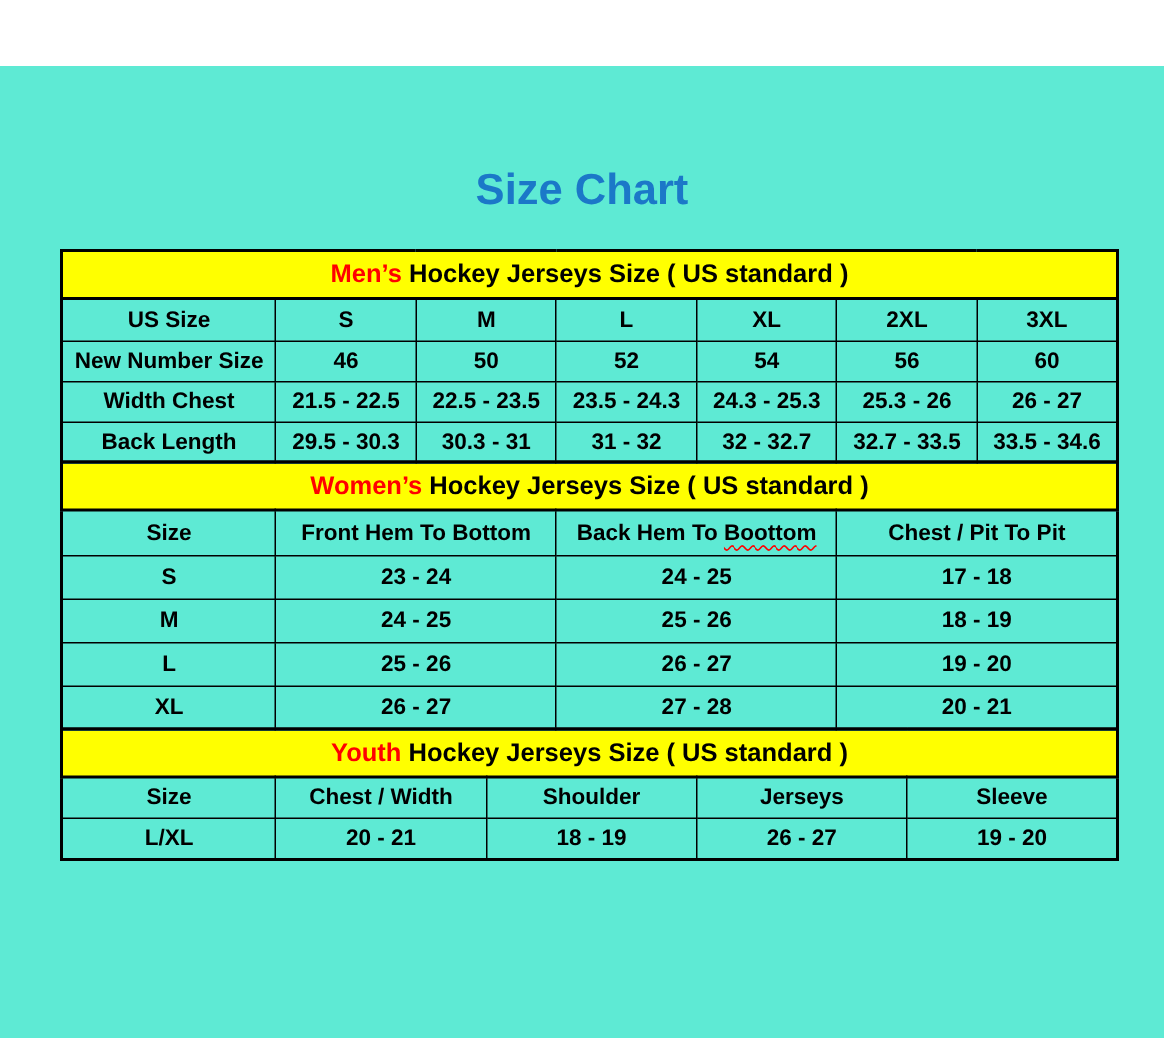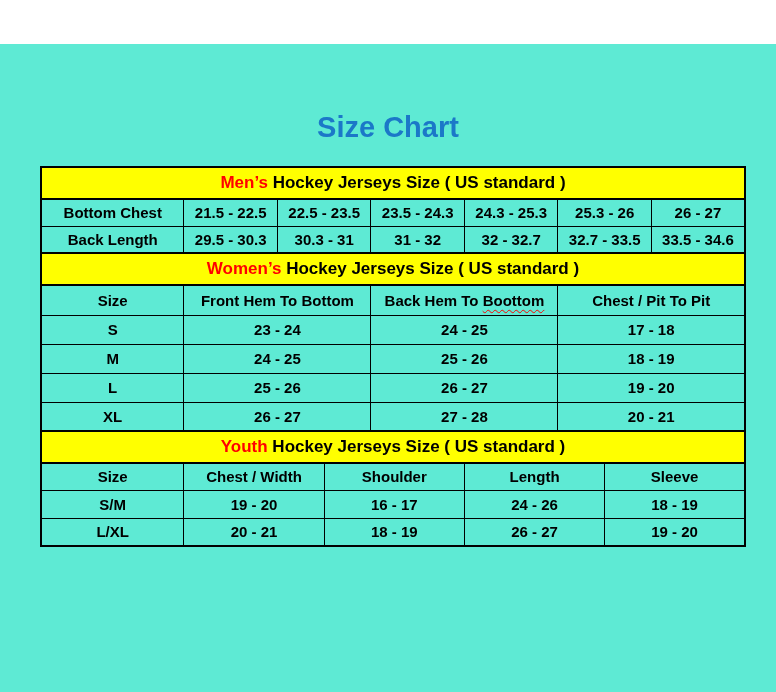--- a/index.html
+++ b/index.html
@@ -83,22 +83,40 @@
           <col style="width: 13.2833%;">
           <col style="width: 13.2833%;">
           <col style="width: 13.2833%;">
           <col style="width: 13.2833%;">
           <col style="width: 13.2833%;">
         </colgroup>
         <tbody>
           <tr class="section-row">
             <td colspan="7"><span class="red">Men’s</span><span> Hockey Jerseys Size ( US standard )</span></td>
           </tr>
-          <tr class="data-row">
-            <th>Bottom Chest</th>
+          <tr class="head-row">
+            <th>US Size</th>
+            <th>S</th>
+            <th>M</th>
+            <th>L</th>
+            <th>XL</th>
+            <th>2XL</th>
+            <th>3XL</th>
+          </tr>
+          <tr class="data-row">
+            <th>New Number Size</th>
+            <td>46</td>
+            <td>50</td>
+            <td>52</td>
+            <td>54</td>
+            <td>56</td>
+            <td>60</td>
+          </tr>
+          <tr class="data-row">
+            <th>Width Chest</th>
             <td>21.5 - 22.5</td>
             <td>22.5 - 23.5</td>
             <td>23.5 - 24.3</td>
             <td>24.3 - 25.3</td>
             <td>25.3 - 26</td>
             <td>26 - 27</td>
           </tr>
           <tr class="data-row">
             <th>Back Length</th>
             <td>29.5 - 30.3</td>
@@ -162,29 +180,22 @@
           <col style="width: 19.925%;">
         </colgroup>
         <tbody>
           <tr class="section-row">
             <td colspan="5"><span class="red">Youth</span><span> Hockey Jerseys Size ( US standard )</span></td>
           </tr>
           <tr class="head-row">
             <th>Size</th>
             <th>Chest / Width</th>
             <th>Shoulder</th>
-            <th>Length</th>
+            <th>Jerseys</th>
             <th>Sleeve</th>
-          </tr>
-          <tr class="data-row">
-            <th>S/M</th>
-            <td>19 - 20</td>
-            <td>16 - 17</td>
-            <td>24 - 26</td>
-            <td>18 - 19</td>
           </tr>
           <tr class="data-row">
             <th>L/XL</th>
             <td>20 - 21</td>
             <td>18 - 19</td>
             <td>26 - 27</td>
             <td>19 - 20</td>
           </tr>
         </tbody>
       </table>

